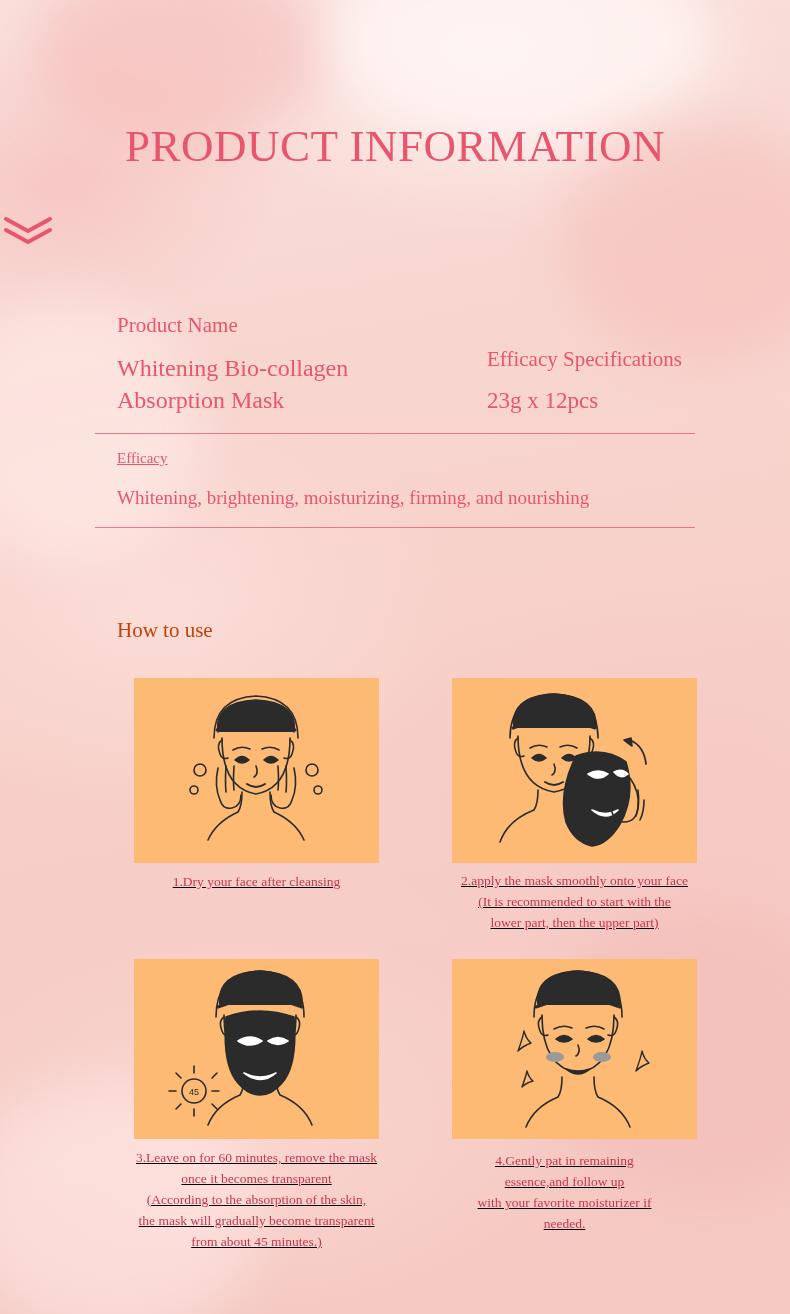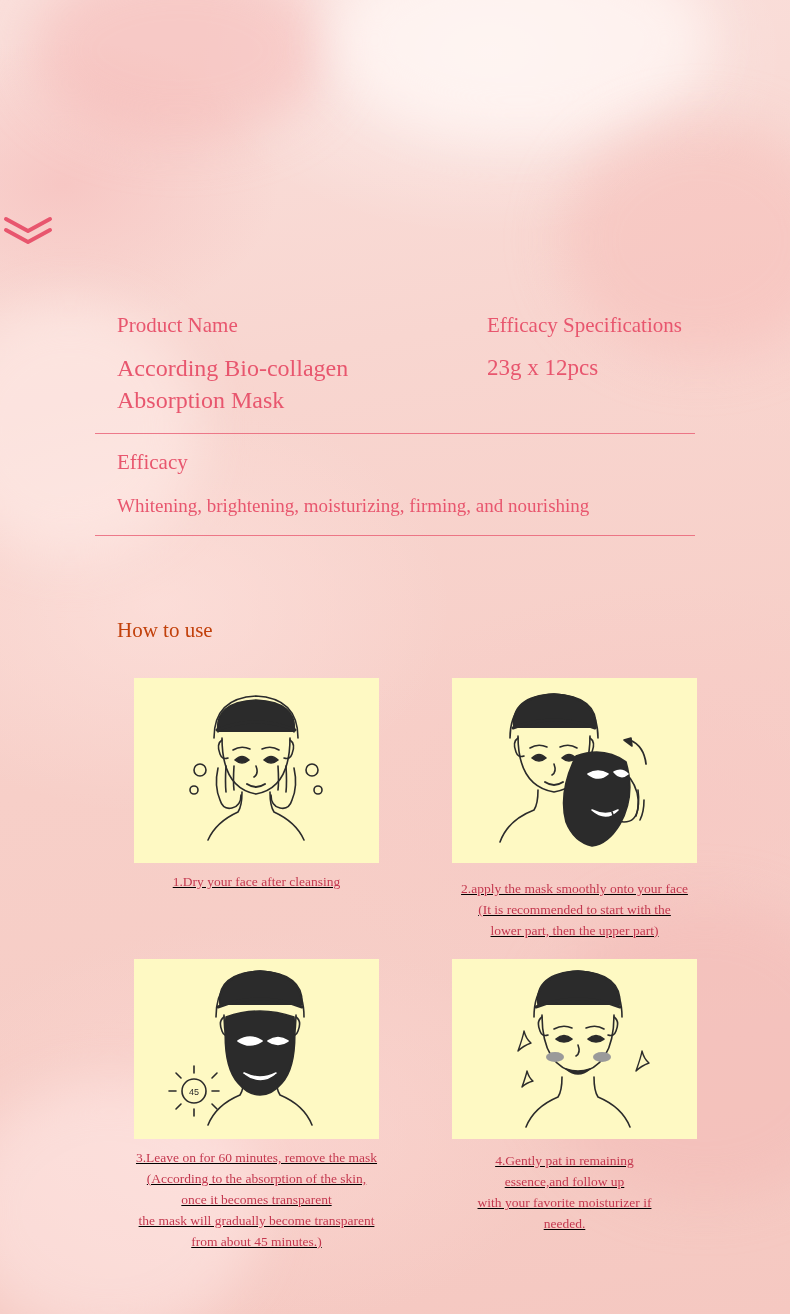--- a/index.html
+++ b/index.html
@@ -70,20 +70,21 @@
   }
 
   .info-block {
     position: absolute;
     left: 95px;
     top: 310px;
     width: 600px;
   }
   .row {
     display: flex;
+    align-items: flex-end;
   }
   .col-left { width: 370px; }
   .col-right { width: 230px; }
 
   .field-label {
     color: #e8566e;
     font-size: 21px;
     line-height: 1.5;
     padding-left: 22px;
   }
@@ -100,23 +101,24 @@
     height: 1px;
     background: #e8566e;
     opacity: 0.75;
     margin: 0;
   }
   .divider.d1 { margin-top: 17px; width: 600px; }
   .divider.d2 { margin-top: 18px; width: 600px; }
 
   .efficacy-label {
     color: #e8566e;
-    font-size: 21px;
+    font-size: 15px;
     padding-left: 22px;
     padding-top: 16px;
+    text-decoration: underline;
   }
   .efficacy-value {
     color: #e8566e;
     font-size: 19px;
     padding-left: 22px;
     padding-top: 20px;
   }
 
   .howto-label {
     position: absolute;
@@ -130,73 +132,74 @@
     position: absolute;
     left: 0;
     top: 678px;
     width: 790px;
   }
   .step {
     position: absolute;
     text-decoration: underline;
   }
   .step-img {
-    background: #fef9c3;
+    background: #fdba74;
     position: relative;
   }
   .step-caption {
     color: #c4384f;
     font-size: 13.5px;
     text-align: center;
     line-height: 1.55;
     margin-top: 9px;
   }
 
   .s1 { left: 134px; top: 0; width: 245px; }
   .s1 .step-img { width: 245px; height: 185px; }
   .s2 { left: 452px; top: 0; width: 245px; }
   .s2 .step-img { width: 245px; height: 185px; }
   .s3 { left: 134px; top: 281px; width: 245px; }
   .s3 .step-img { width: 245px; height: 180px; }
   .s4 { left: 452px; top: 281px; width: 225px; }
   .s4 .step-img { width: 245px; height: 180px; }
 
-  .s2 .step-caption { margin-top: 16px; }
+  .s2 .step-caption { margin-top: 8px; }
   .s4 .step-caption { margin-top: 12px; }
 
   svg { display: block; }
 </style>
 </head>
 <body>
 
 <div class="page">
   <div class="wash w1"></div>
   <div class="wash w2"></div>
   <div class="wash w3"></div>
   <div class="wash w4"></div>
   <div class="wash w5"></div>
   <div class="wash w6"></div>
 </div>
 
 <div class="content">
 
+  <div class="title">PRODUCT INFORMATION</div>
 
   <div class="chevrons">
     <svg width="56" height="34" viewBox="0 0 56 34">
       <path d="M6 5 L28 17 L50 5" fill="none" stroke="#e8566e" stroke-width="4" stroke-linecap="round" stroke-linejoin="round"></path>
       <path d="M6 16 L28 28 L50 16" fill="none" stroke="#e8566e" stroke-width="4" stroke-linecap="round" stroke-linejoin="round"></path>
     </svg>
   </div>
 
   <div class="info-block">
     <div class="row">
       <div class="col-left">
         <div class="field-label">Product Name</div>
         <div class="field-value">
-          <div>According Bio-collagen</div>
+          <div>Whitening Bio-collagen</div>
           <div>Absorption Mask</div>
         </div>
       </div>
       <div class="col-right">
         <div class="field-label">Efficacy Specifications</div>
         <div class="field-value small">23g x 12pcs</div>
       </div>
     </div>
 
     <div class="divider d1"></div>
@@ -327,22 +330,22 @@
             <path d="M142 116 q0 14 4 20 q24 10 32 30"></path>
 
             <circle cx="60" cy="132" r="12"></circle>
             <path d="M60 114 v-7 M60 157 v-7 M42 132 h-7 M85 132 h-7 M47 119 l-5 -5 M78 145 l5 5 M78 119 l5 -5 M47 145 l-5 5"></path>
             <text x="60" y="136" font-family="Liberation Sans, sans-serif" font-size="9" fill="#2b2b2b" stroke="none" text-anchor="middle">45</text>
           </g>
         </svg>
       </div>
       <div class="step-caption">
         <div>3.Leave on for 60 minutes, remove the mask</div>
+        <div>once it becomes transparent</div>
         <div>(According to the absorption of the skin,</div>
-        <div>once it becomes transparent</div>
         <div>the mask will gradually become transparent</div>
         <div>from about 45 minutes.)</div>
       </div>
     </div>
 
     <div class="step s4">
       <div class="step-img">
         <svg width="245" height="180" viewBox="0 0 245 180">
           <g fill="none" stroke="#2b2b2b" stroke-width="1.6" stroke-linecap="round" stroke-linejoin="round">
 

